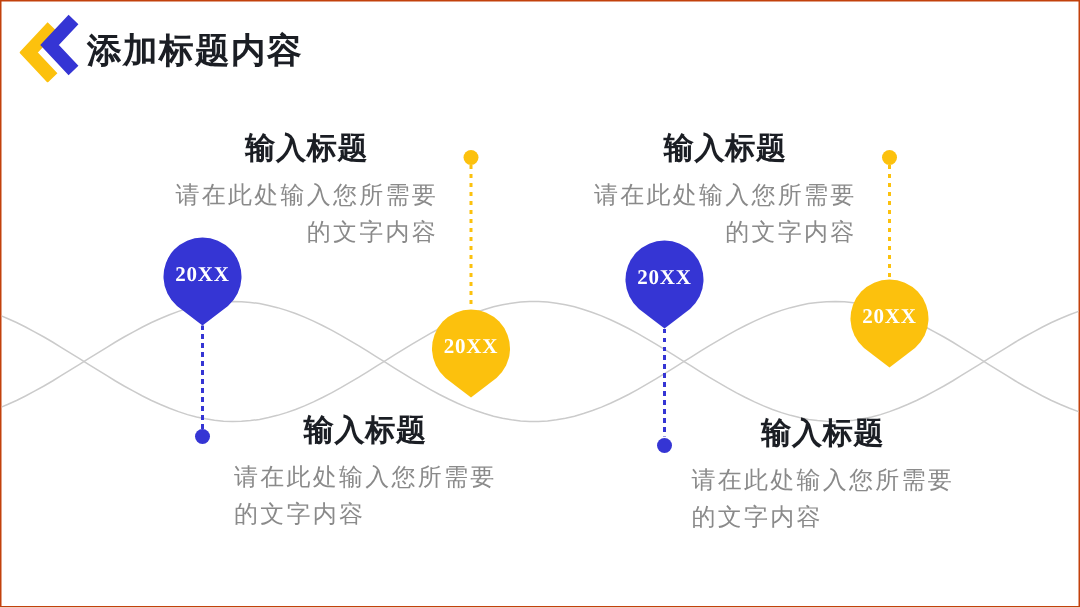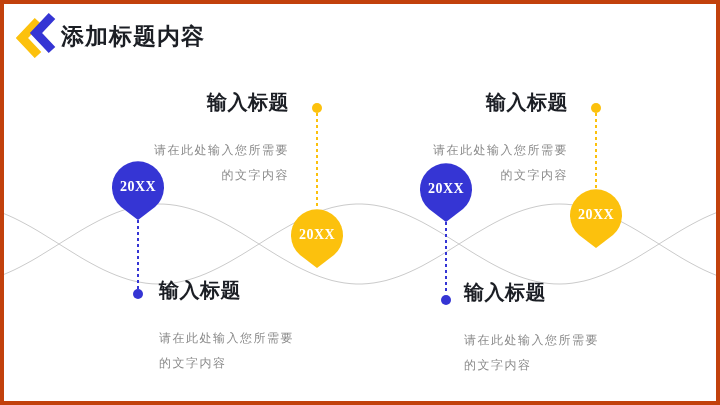--- a/index.html
+++ b/index.html
@@ -1,18 +1,18 @@
 <!DOCTYPE html>
 <html style="--blue: #3535d4; --yellow: #fcc10d; --wave: #cbcbcb; --heading-text: #1b1e24; --body-text: #8a8a8a;"><head>
 <meta charset="utf-8">
 <style>
   html,body { margin:0; padding:0; background:#fff; }
   .slide {
     position:relative; width:720px; height:405px; background:#ffffff;
-    overflow:hidden; box-sizing:border-box; border:4px solid #c2410c;
+    overflow:hidden; box-sizing:border-box; border:1px solid #c2410c;
     font-family:"Liberation Sans", sans-serif;
   }
   
   .header-icon { position:absolute; left:12px; top:8px; }
   .chev-yellow { stroke:var(--yellow); stroke-width:9; fill:none; }
   .chev-blue   { stroke:var(--blue);   stroke-width:9; fill:none; }
   .slide-title {
     position:absolute; left:57px; top:17px; font-size:23px; font-weight:700;
     color:var(--heading-text); letter-spacing:1px; white-space:nowrap;
   }
@@ -35,24 +35,24 @@
   
   .dot { position:absolute; width:10px; height:10px; border-radius:50%; }
   .dot-yellow { background:var(--yellow); }
   .dot-blue   { background:var(--blue); }
   
   .tblock { position:absolute; }
   .tblock-right { text-align:right; }
   .tblock-left  { text-align:left; }
   .item-heading {
     font-size:20px; font-weight:700; color:var(--heading-text);
-    letter-spacing:0.5px; line-height:24px; white-space:nowrap;
+    letter-spacing:0.5px; line-height:24px; white-space:nowrap;text-align:center;
   }
   .item-body {
-    margin-top:24px; font-size:12px; color:var(--body-text);
+    margin-top:7px; font-size:16px; color:var(--body-text);
     letter-spacing:1.5px; line-height:25px; white-space:nowrap;
   }
 </style>
 </head>
 <body>
 
 <div class="slide">
 
   <svg class="waves" width="720" height="405" viewBox="0 0 720 405">
     <path class="wave-path" d="M-8.0,206.6L-2.0,208.8L4.0,211.3L10.0,214.0L16.0,217.0L22.0,220.2L28.0,223.5L34.0,227.0L40.0,230.7L46.0,234.4L52.0,238.1L58.0,241.9L64.0,245.6L70.0,249.3L76.0,253.0L82.0,256.5L88.0,259.8L94.0,263.0L100.0,266.0L106.0,268.7L112.0,271.2L118.0,273.4L124.0,275.4L130.0,277.0L136.0,278.2L142.0,279.2L148.0,279.8L154.0,280.0L160.0,279.9L166.0,279.4L172.0,278.6L178.0,277.4L184.0,275.9L190.0,274.1L196.0,272.0L202.0,269.6L208.0,266.9L214.0,264.0L220.0,260.9L226.0,257.6L232.0,254.1L238.0,250.6L244.0,246.9L250.0,243.1L256.0,239.4L262.0,235.6L268.0,231.9L274.0,228.2L280.0,224.7L286.0,221.3L292.0,218.0L298.0,215.0L304.0,212.2L310.0,209.6L316.0,207.3L322.0,205.3L328.0,203.5L334.0,202.2L340.0,201.1L346.0,200.4L352.0,200.0L358.0,200.0L364.0,200.4L370.0,201.1L376.0,202.2L382.0,203.5L388.0,205.3L394.0,207.3L400.0,209.6L406.0,212.2L412.0,215.0L418.0,218.0L424.0,221.3L430.0,224.7L436.0,228.2L442.0,231.9L448.0,235.6L454.0,239.4L460.0,243.1L466.0,246.9L472.0,250.6L478.0,254.1L484.0,257.6L490.0,260.9L496.0,264.0L502.0,266.9L508.0,269.6L514.0,272.0L520.0,274.1L526.0,275.9L532.0,277.4L538.0,278.6L544.0,279.4L550.0,279.9L556.0,280.0L562.0,279.8L568.0,279.2L574.0,278.2L580.0,277.0L586.0,275.4L592.0,273.4L598.0,271.2L604.0,268.7L610.0,266.0L616.0,263.0L622.0,259.8L628.0,256.5L634.0,253.0L640.0,249.3L646.0,245.6L652.0,241.9L658.0,238.1L664.0,234.4L670.0,230.7L676.0,227.0L682.0,223.5L688.0,220.2L694.0,217.0L700.0,214.0L706.0,211.3L712.0,208.8L718.0,206.6L724.0,204.6"></path>

